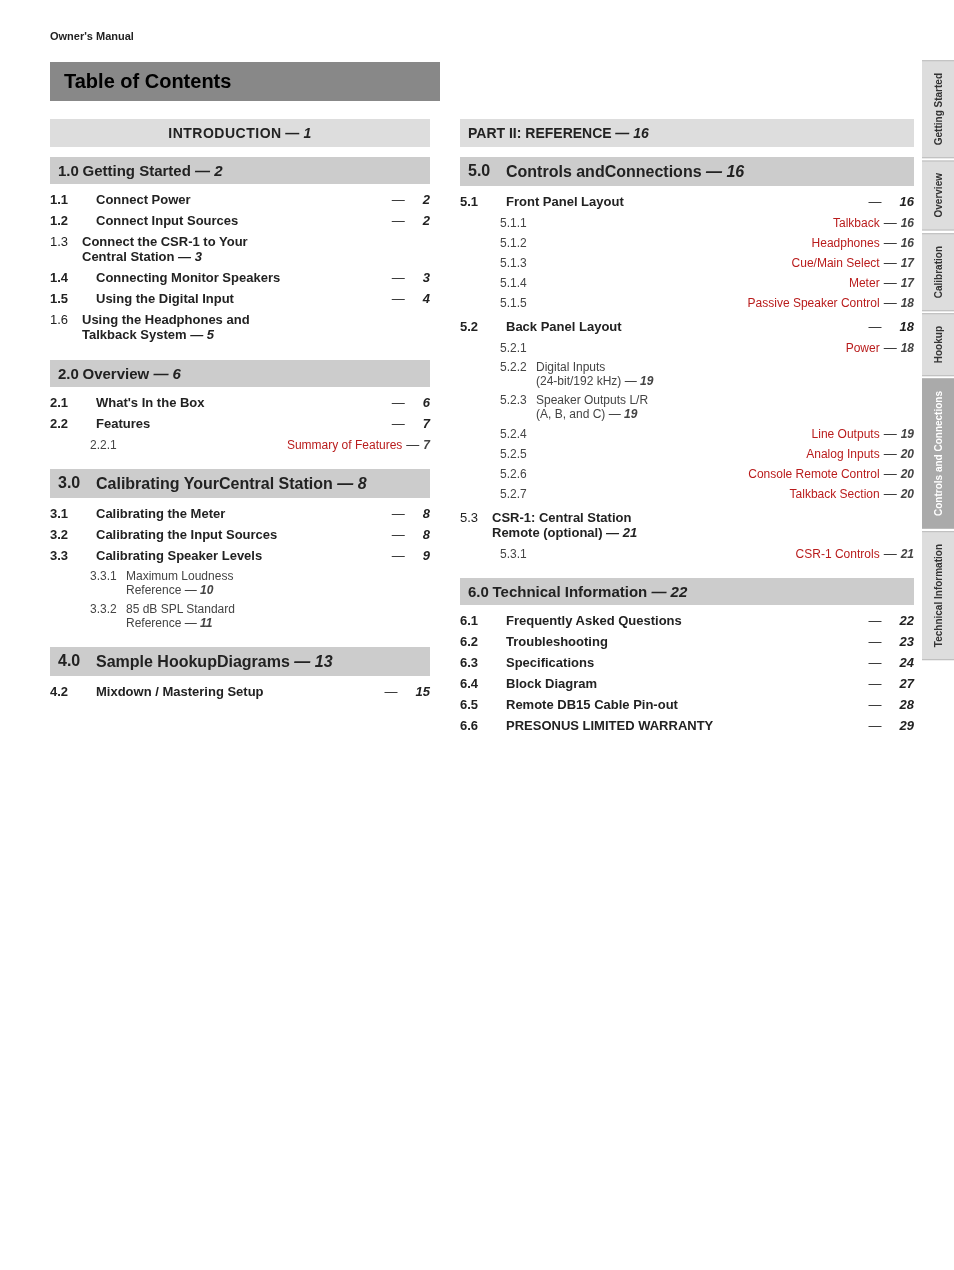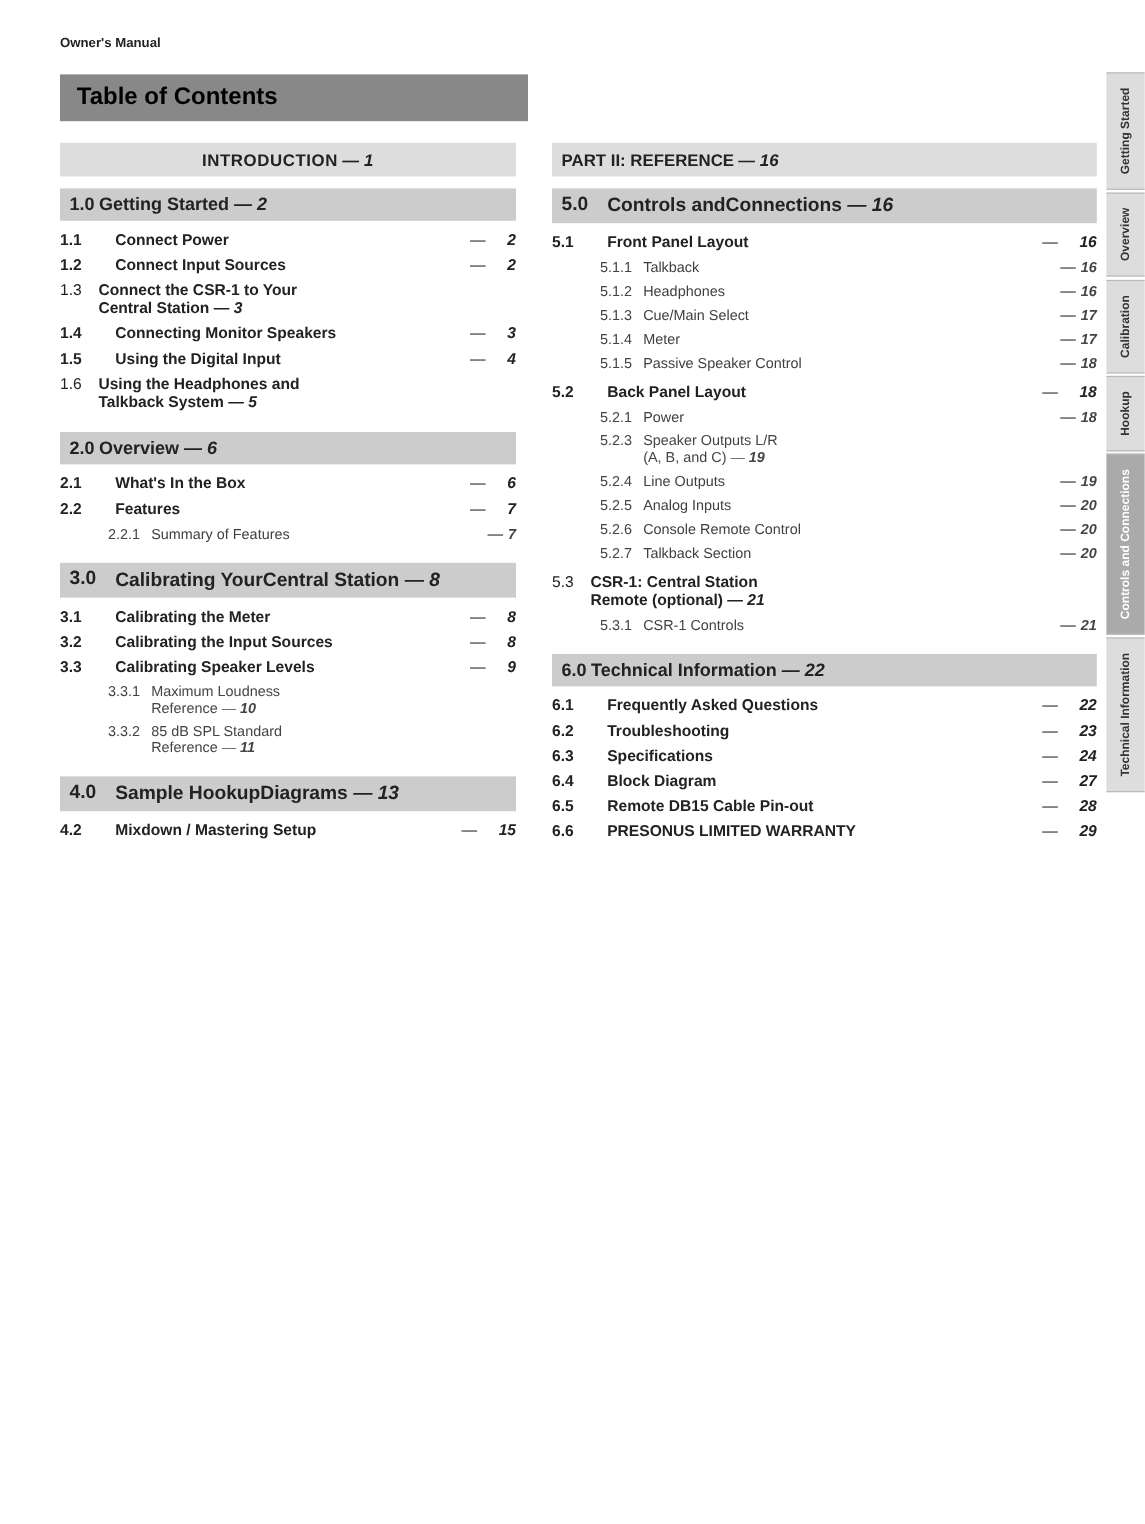--- a/index.html
+++ b/index.html
@@ -137,22 +137,23 @@
 
     .toc-deep .num {
       font-size: 12px;
       min-width: 36px;
       flex-shrink: 0;
       color: #444;
     }
 
     .toc-deep .title {
       font-size: 12px;
-      color: #404040;
+      color: #b91c1c;
       flex: 1;
+      text-align: right;
     }
 
     .toc-deep .dash {
       margin: 0 4px;
     }
 
     .toc-deep .pg {
       font-style: italic;
       font-weight: bold;
       font-size: 12px;
@@ -532,20 +533,27 @@
         <span class="pg">18</span>
       </div>
 
       <div class="toc-deep">
         <span class="num">5.2.1</span>
         <span class="title">Power</span>
         <span class="dash">—</span>
         <span class="pg">18</span>
       </div>
 
+      <div class="toc-deep-ml">
+        <span class="num">5.2.2</span>
+        <div class="content">
+          <span class="title-line">Digital Inputs</span>
+          <span class="title-line">(24-bit/192 kHz) <span style="font-style:italic;">— <strong>19</strong></span></span>
+        </div>
+      </div>
 
       <div class="toc-deep-ml">
         <span class="num">5.2.3</span>
         <div class="content">
           <span class="title-line">Speaker Outputs L/R</span>
           <span class="title-line">(A, B, and C) <span style="font-style:italic;">— <strong>19</strong></span></span>
         </div>
       </div>
 
       <div class="toc-deep">

